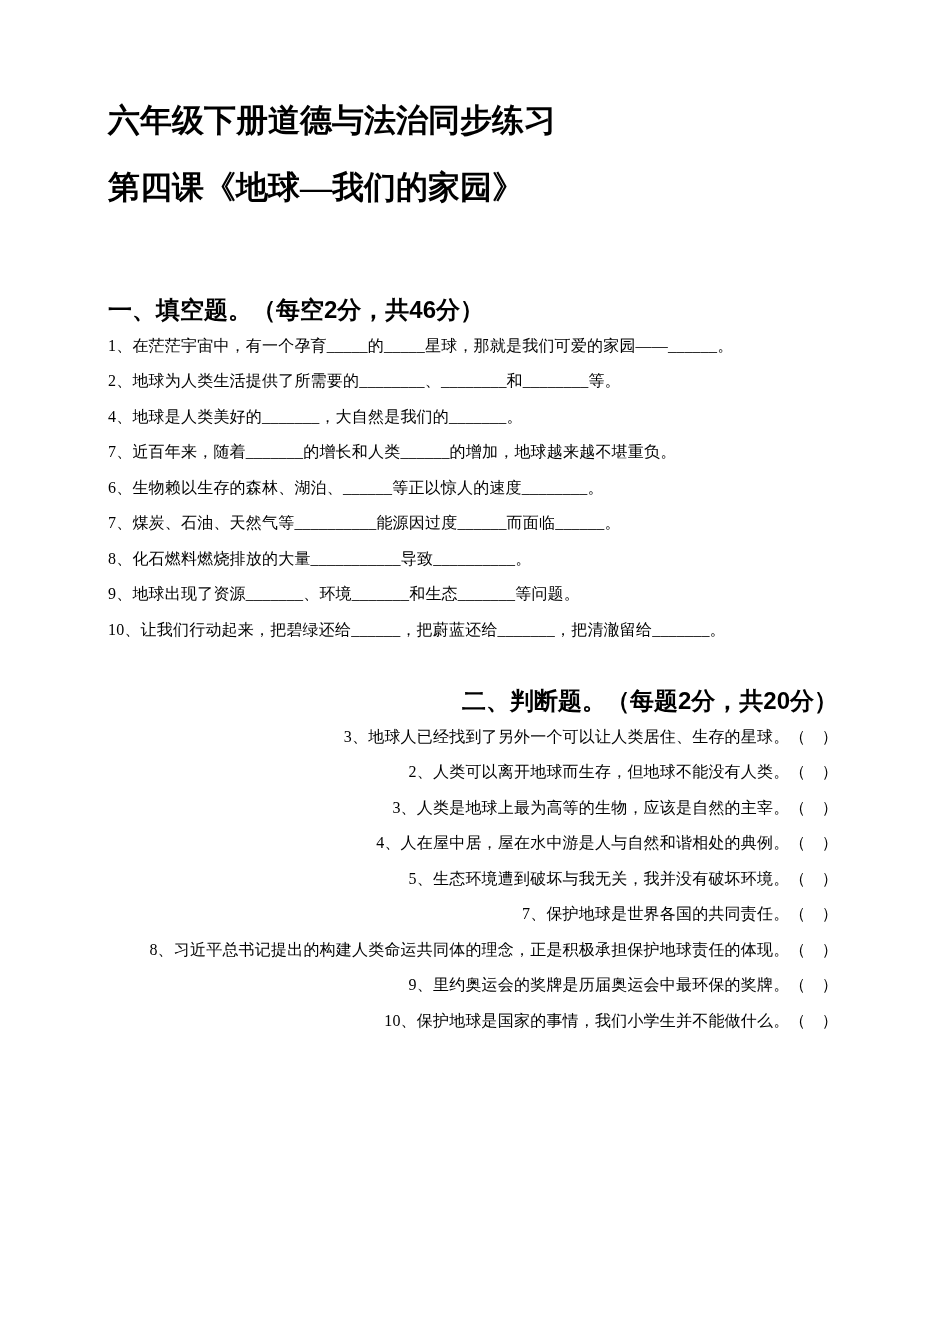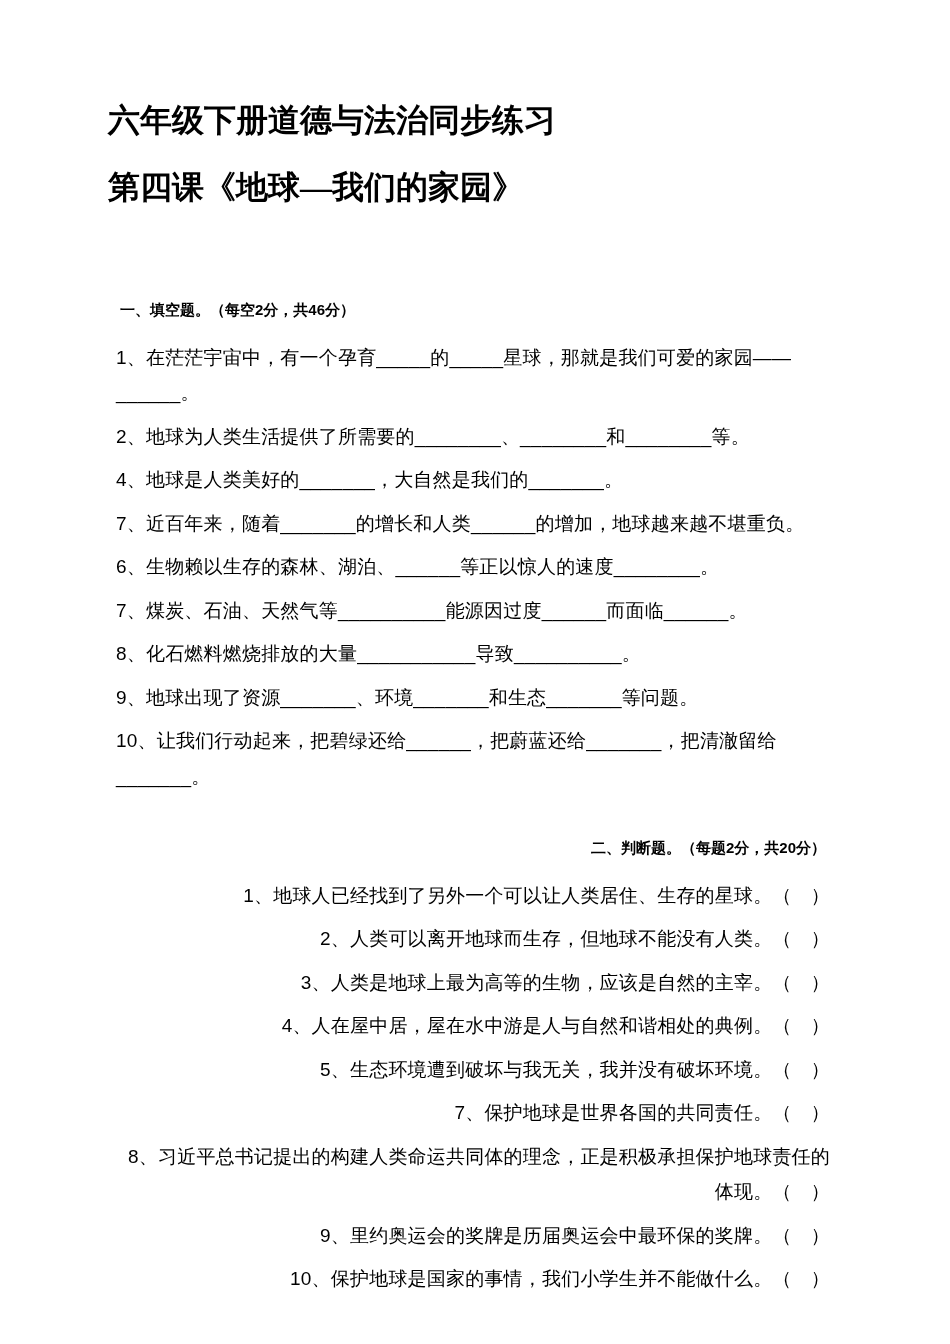--- a/index.html
+++ b/index.html
@@ -28,29 +28,29 @@
     text-align: left;
     margin: 0 0 27px 0;
     white-space: nowrap;
   }
   .sec { margin: 0; }
   .sec-first { margin-top: 85px; }
   .sec-gap { margin-top: 36px; text-align: right; }
   .sec-heading {
     font-family: "Liberation Sans", sans-serif;
     font-weight: bold;
-    font-size: 15px;
+    font-size: 24px;
     line-height: 35.5px;
-    margin: 12px;
+    margin: 0;
   }
   .q {
-    font-family: Liberation Sans, sans-serif;
-    font-size: 19px;
+    font-family: Liberation Serif, serif;
+    font-size: 16px;
     line-height: 35.5px;
-    margin: 8px;
+    margin: 0;
     letter-spacing: 0.2px;
   }
 </style>
 </head>
 <body>
 
 <div class="page">
 
   <h1 class="title">六年级下册道德与法治同步练习</h1>
   <h1 class="title">第四课《地球—我们的家园》</h1>
@@ -63,21 +63,21 @@
     <p class="q">7、近百年来，随着_______的增长和人类______的增加，地球越来越不堪重负。</p>
     <p class="q">6、生物赖以生存的森林、湖泊、______等正以惊人的速度________。</p>
     <p class="q">7、煤炭、石油、天然气等__________能源因过度______而面临______。</p>
     <p class="q">8、化石燃料燃烧排放的大量___________导致__________。</p>
     <p class="q">9、地球出现了资源_______、环境_______和生态_______等问题。</p>
     <p class="q">10、让我们行动起来，把碧绿还给______，把蔚蓝还给_______，把清澈留给_______。</p>
   </section>
 
   <section class="sec sec-gap">
     <h2 class="sec-heading">二、判断题。（每题2分，共20分）</h2>
-    <p class="q">1、地球人已经找到了另外一个可以让人类居住、生存的星球。（　）</p>
+    <p class="q">3、地球人已经找到了另外一个可以让人类居住、生存的星球。（　）</p>
     <p class="q">2、人类可以离开地球而生存，但地球不能没有人类。（　）</p>
     <p class="q">3、人类是地球上最为高等的生物，应该是自然的主宰。（　）</p>
     <p class="q">4、人在屋中居，屋在水中游是人与自然和谐相处的典例。（　）</p>
     <p class="q">5、生态环境遭到破坏与我无关，我并没有破坏环境。（　）</p>
     <p class="q">7、保护地球是世界各国的共同责任。（　）</p>
     <p class="q">8、习近平总书记提出的构建人类命运共同体的理念，正是积极承担保护地球责任的体现。（　）</p>
     <p class="q">9、里约奥运会的奖牌是历届奥运会中最环保的奖牌。（　）</p>
     <p class="q">10、保护地球是国家的事情，我们小学生并不能做什么。（　）</p>
   </section>
 

